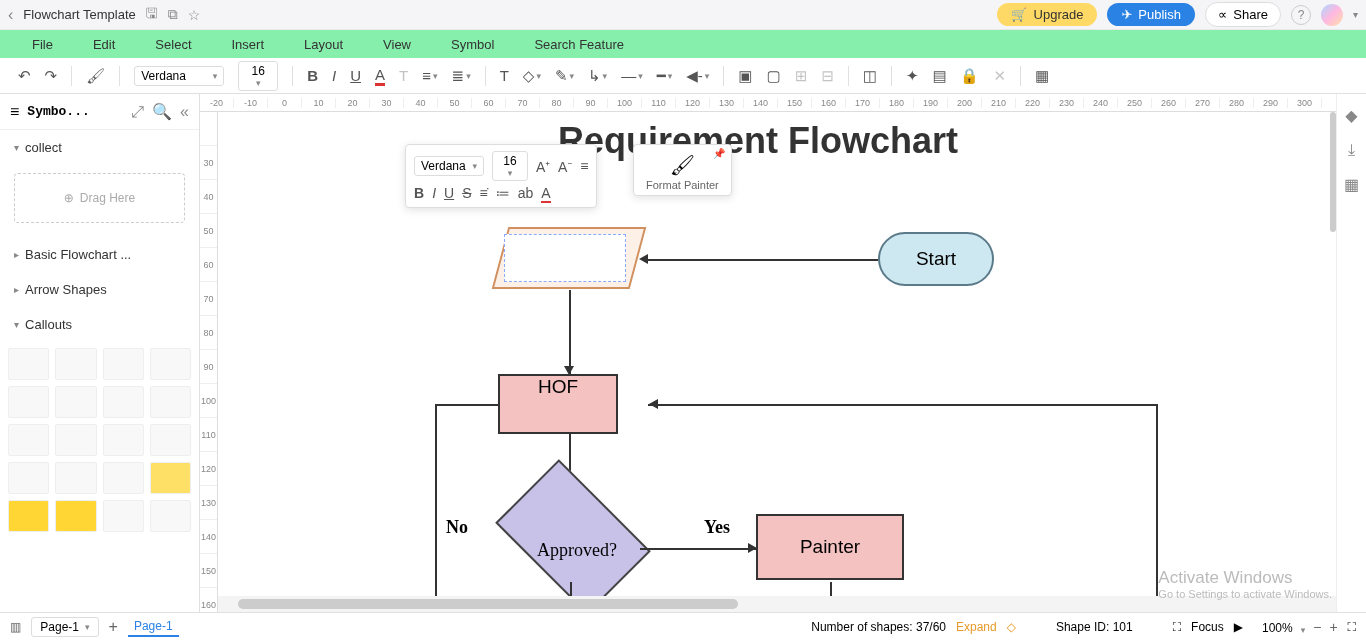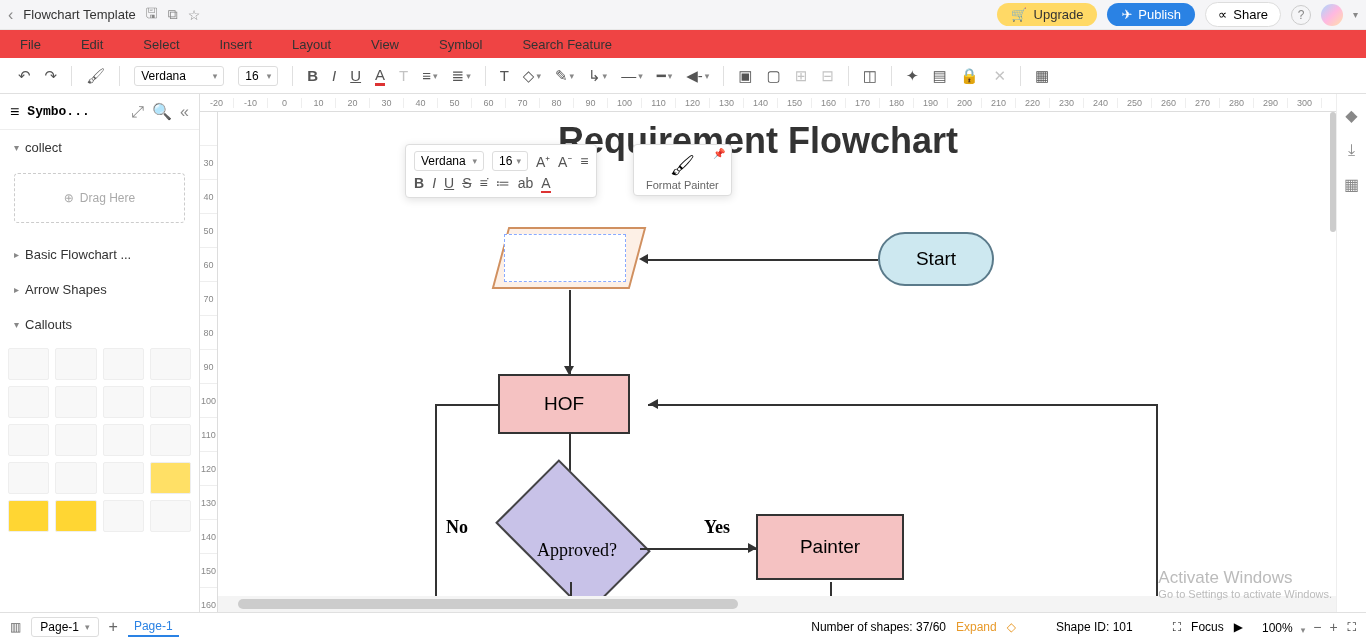--- a/index.html
+++ b/index.html
@@ -12,29 +12,29 @@
 .titlebar .icon-btn { color: #888; cursor: pointer; font-size: 14px; }
 .titlebar .spacer { flex: 1; }
 .btn-upgrade { background: #ffd966; color: #333; border: none; border-radius: 14px; padding: 4px 14px; font-size: 13px; cursor: pointer; display: flex; align-items: center; gap: 6px; }
 .btn-publish { background: #2a82e4; color: #fff; border: none; border-radius: 14px; padding: 4px 14px; font-size: 13px; cursor: pointer; display: flex; align-items: center; gap: 6px; }
 .btn-share { background: #fff; border: 1px solid #ddd; border-radius: 14px; padding: 4px 12px; font-size: 13px; cursor: pointer; display: flex; align-items: center; gap: 6px; }
 .help-icon { width: 20px; height: 20px; border: 1px solid #ccc; border-radius: 50%; display: flex; align-items: center; justify-content: center; font-size: 12px; color: #888; cursor: pointer; }
 .avatar { width: 22px; height: 22px; border-radius: 50%; background: linear-gradient(135deg,#a8d8ff,#ffb8e0,#ffe0a8); }
 .dropdown-caret { color: #888; font-size: 10px; }
 
 
-.menubar { height: 28px; display: flex; align-items: center; padding: 0 20px; gap: 40px; background: #ef4444; font-size: 13px; }
+.menubar { height: 28px; display: flex; align-items: center; padding: 0 32px; gap: 40px; background: #86efac; font-size: 13px; }
 .menubar span { cursor: pointer; color: #333; }
 
 
 .toolbar { height: 36px; display: flex; align-items: center; padding: 0 18px; gap: 14px; border-bottom: 1px solid #e0e0e0; background: #fff; }
 .toolbar .tbtn { color: #555; cursor: pointer; font-size: 15px; display: flex; align-items: center; gap: 2px; }
 .toolbar .sep { width: 1px; height: 20px; background: #e0e0e0; }
 .font-select { border: 1px solid #ddd; border-radius: 3px; padding: 2px 6px; font-size: 12px; width: 90px; display: flex; align-items: center; justify-content: space-between; cursor: pointer; }
-.size-select { border: 1px solid #ddd; border-radius: 3px; padding: 2px 6px; font-size: 12px; width: 40px; display: flex; align-items: center; justify-content: space-between; cursor: pointer; }
+.size-select { border: 1px solid #ddd; border-radius: 3px; padding: 2px 6px; font-size: 12px; width: 40px; display: flex; align-items: center; justify-content: space-between; cursor: pointer; flex-direction: column; }
 .caret { font-size: 9px; color: #888; }
 .tbtn-disabled { opacity: 0.35; }
 
 
 .main { display: flex; height: calc(640px - 30px - 28px - 36px - 28px); position: relative; }
 
 
 .sidebar { width: 200px; border-right: 1px solid #e0e0e0; background: #fff; display: flex; flex-direction: column; }
 .sidebar-header { height: 36px; display: flex; align-items: center; padding: 0 10px; gap: 8px; border-bottom: 1px solid #eee; }
 .sidebar-header .label { font-weight: 600; font-size: 13px; flex: 1; font-family: Liberation Mono, monospace; }
@@ -57,21 +57,21 @@
 
 
 .right-rail { position: absolute; right: 0; top: 94px; width: 30px; display: flex; flex-direction: column; align-items: center; gap: 16px; padding-top: 12px; background: #fff; border-left: 1px solid #eee; height: calc(640px - 94px - 28px); }
 .right-rail .rbtn { color: #888; cursor: pointer; font-size: 16px; }
 
 
 .chart-title { position: absolute; left: 340px; top: 8px; font-size: 36px; font-weight: 700; font-family: Verdana, sans-serif; color: #333; }
 .shape-start { position: absolute; left: 660px; top: 120px; width: 116px; height: 54px; background: #cde8f0; border: 2px solid #5a7a8a; border-radius: 28px; display: flex; align-items: center; justify-content: center; font-family: Verdana; font-size: 19px; }
 .shape-input { position: absolute; left: 282px; top: 115px; width: 138px; height: 62px; background: #fdf0e6; border: 2px solid #d09060; transform: skewX(-15deg); }
 .shape-input-inner { position: absolute; left: 286px; top: 122px; width: 122px; height: 48px; border: 1px dashed #88aaff; background: #fff; }
-.shape-hof { position: absolute; left: 280px; top: 262px; width: 132px; height: 60px; background: #f5c2c2; border: 2px solid #333; display: flex; align-items: center; justify-content: center; font-family: Verdana; font-size: 19px; }
+.shape-hof { position: absolute; left: 280px; top: 262px; width: 120px; height: 60px; background: #f5c2c2; border: 2px solid #333; display: flex; justify-content: center; font-family: Verdana; font-size: 19px; }
 .shape-decision { position: absolute; left: 290px; top: 380px; width: 130px; height: 90px; background: #c8c2e8; border: 2px solid #444; transform: rotate(45deg); }
 .decision-label { position: absolute; left: 294px; top: 428px; width: 130px; text-align: center; font-family: Verdana; font-size: 18px; }
 .shape-pending { position: absolute; left: 538px; top: 402px; width: 148px; height: 66px; background: #f5c2c2; border: 2px solid #333; display: flex; align-items: center; justify-content: center; font-family: Verdana; font-size: 19px; }
 .label-no { position: absolute; left: 228px; top: 405px; font-family: Verdana; font-size: 18px; font-weight: 600; }
 .label-yes { position: absolute; left: 450px; top: 405px; font-family: Verdana; font-size: 18px; font-weight: 600; margin-left: 36px; }
 .conn { position: absolute; background: #333; }
 .arrowhead { position: absolute; width: 0; height: 0; }
 .arrow-left { border-top: 5px solid transparent; border-bottom: 5px solid transparent; border-right: 9px solid #333; }
 .arrow-down { border-left: 5px solid transparent; border-right: 5px solid transparent; border-top: 9px solid #333; }
 .arrow-right { border-top: 5px solid transparent; border-bottom: 5px solid transparent; border-left: 9px solid #333; }

